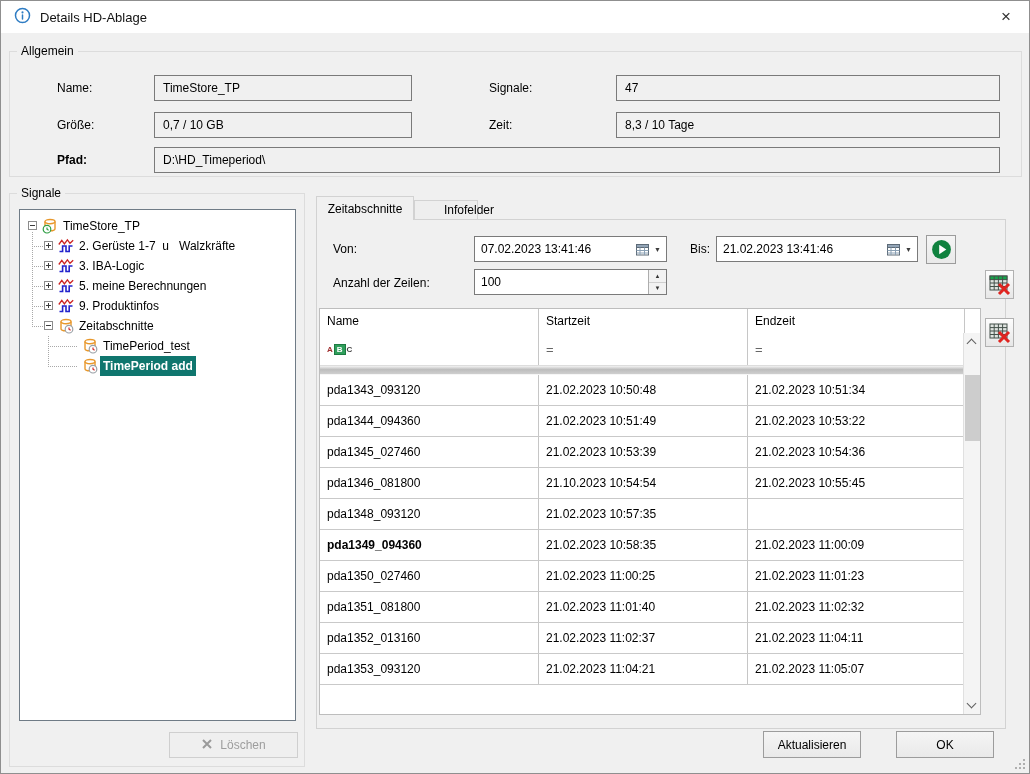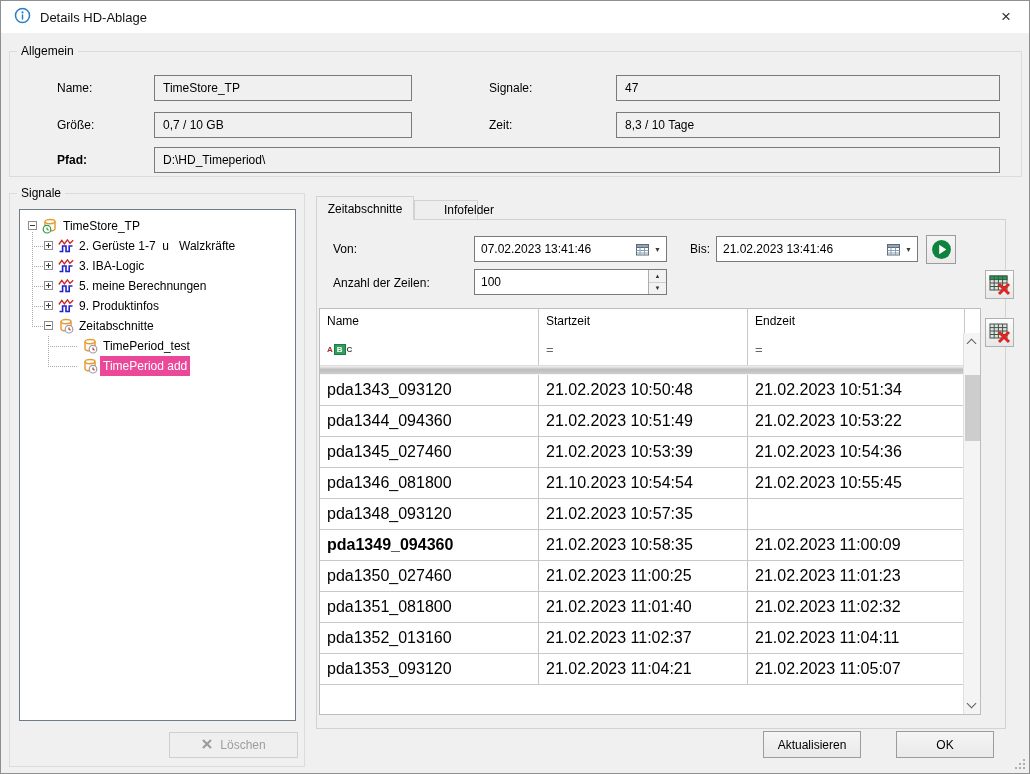--- a/index.html
+++ b/index.html
@@ -18,21 +18,21 @@
   .groupbox { position:absolute; border:1px solid #dcdcdc; }
   .gb-label { position:absolute; top:-8px; left:7px; background:#f0f0f0; padding:0 4px; font-size:12px; color:#000; line-height:14px; }
   
   .flabel { position:absolute; font-size:12px; color:#000; }
   .rofield { position:absolute; height:26px; background:#f0f0f0; border:1px solid #7a7a7a; line-height:24px; padding:0 8px; font-size:12px; overflow:hidden; white-space:nowrap; }
   
   .treebox { position:absolute; left:18px; top:208px; width:277px; height:512px; background:#fff; border:1px solid #6f7b86; overflow:hidden; }
   .tree-icon { position:absolute; width:16px; height:16px; }
   .tree-icon svg { display:block; }
   .node-label { position:absolute; height:20px; line-height:20px; padding:0 3px; white-space:pre; font-size:12px; }
-  .node-label.selected { background:#ec4899; color:#fff; }
+  .node-label.selected { background:#0f766e; color:#fff;font-weight:bold; }
   .expander { position:absolute; width:9px; height:9px; background:#fff; border:1px solid #8c8c8c; }
   .expander::before { content:""; position:absolute; left:1px; top:3px; width:5px; height:1px; background:#3c3c3c; }
   .expander.plus::after { content:""; position:absolute; left:3px; top:1px; width:1px; height:5px; background:#3c3c3c; }
   .dots-v { position:absolute; width:1px; background-image:repeating-linear-gradient(to bottom,#a8a8a8 0 1px,transparent 1px 2px); }
   .dots-h { position:absolute; height:1px; background-image:repeating-linear-gradient(to right,#a8a8a8 0 1px,transparent 1px 2px); }
   
   .btn { position:absolute; background:linear-gradient(#f5f5f5,#e9e9e9); border:1px solid #9c9c9c; display:flex; align-items:center; justify-content:center; font-size:12px; gap:7px; }
   .btn.disabled { background:#efefef; border-color:#cfcfcf; color:#9d9d9d; }
   
   .tabpage { position:absolute; left:315px; top:218px; width:690px; height:510px; background:#f0f0f0; border:1px solid #d2d2d2; }
@@ -49,21 +49,21 @@
   
   .tool-btn { position:absolute; width:29px; height:29px; border:1px solid #b1b1b1; background:linear-gradient(#fdfdfd,#e7e7e7); display:flex; align-items:center; justify-content:center; }
   
   .grid { position:absolute; left:318px; top:307px; width:662px; height:407px; background:#fff; border:1px solid #bdbdbd; }
   .g-row { display:flex; }
   .g-cell { padding-left:7px; border-right:1px solid #c6c6c6; display:flex; align-items:center; overflow:hidden; white-space:nowrap; }
   .hd .g-cell { height:24px; font-size:12px; }
   .flt .g-cell { height:32px; font-size:13px; color:#666; }
   .band { height:10px; width:645px; background:linear-gradient(#f3f3f3,#bdbdbd 45%,#cfcfcf); border-top:1px solid #dddddd; border-bottom:1px solid #f6f6f6; }
   .data .g-row { border-bottom:1px solid #c9c9c9; }
-  .data .g-cell { height:30px; font-size:16px; color:#000; }
+  .data .g-cell { height:30px; font-size:12px; color:#000; }
   .abc { font-size:8px; font-weight:bold; letter-spacing:0px; display:flex; align-items:center; }
   .abc .fa { color:#a03030; }
   .abc .fb { color:#fff; background:#2f9e5b; border:1px solid #1d7a42; padding:0 2px; margin:0 1px; }
   .abc .fc { color:#444; }
   .vscroll { position:absolute; top:24px; right:0; bottom:0; width:17px; background:#f4f4f4; border-left:1px solid #e0e0e0; }
   .chev-up, .chev-down { position:absolute; left:4px; width:7px; height:7px; }
   .chev-up { top:7px; border-left:1.5px solid #5f5f5f; border-top:1.5px solid #5f5f5f; transform:rotate(45deg); }
   .chev-down { bottom:7px; border-right:1.5px solid #5f5f5f; border-bottom:1.5px solid #5f5f5f; transform:rotate(45deg); }
   .thumb { position:absolute; left:1px; top:42px; width:15px; height:66px; background:#cdcdcd; }
   

